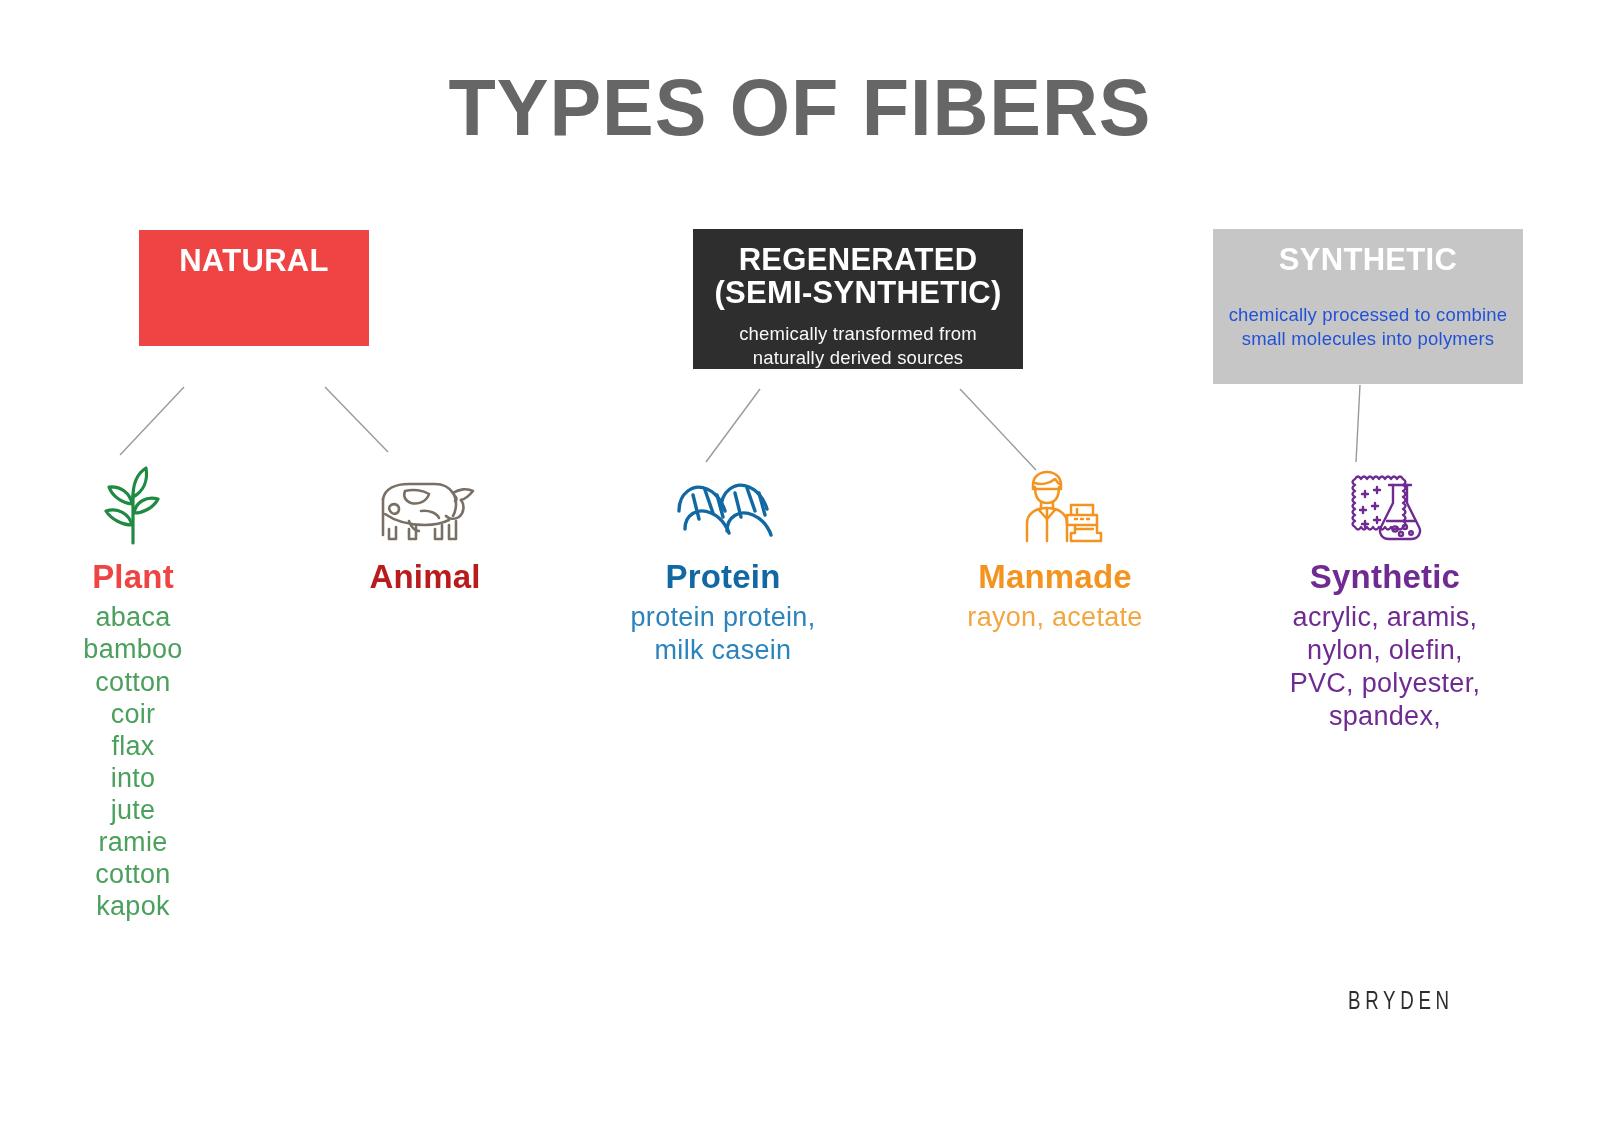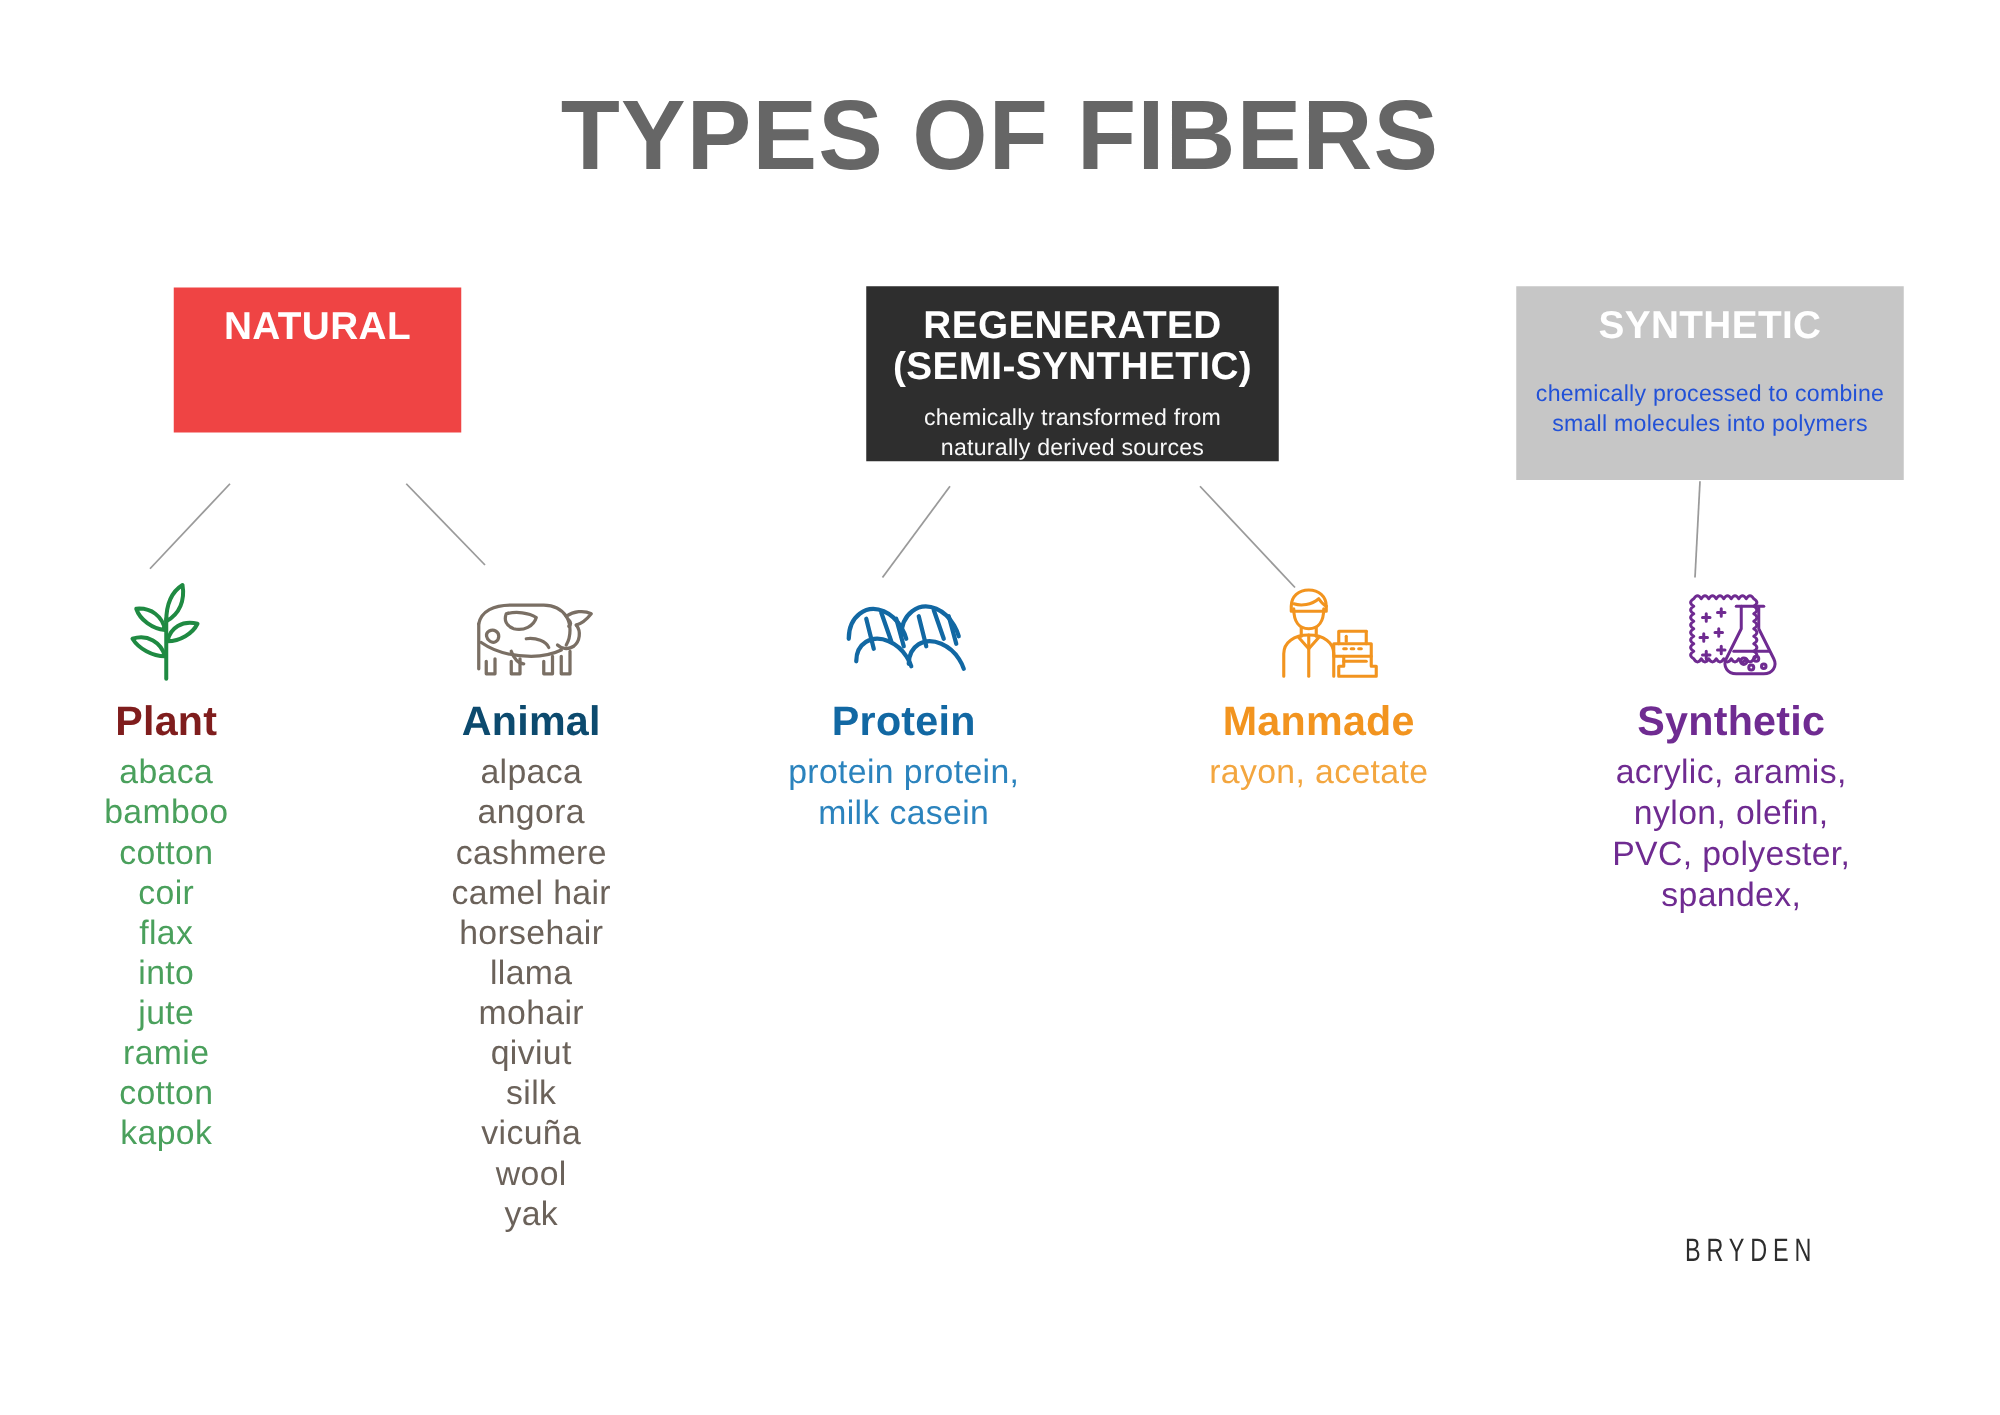--- a/index.html
+++ b/index.html
@@ -167,21 +167,21 @@
   <div class="leaf" id="leaf-plant">
     <div class="leaf-icon">
       <svg width="86" height="86" viewBox="0 0 86 86" fill="none" stroke="#1f8a42" stroke-width="3.2" stroke-linecap="round" stroke-linejoin="round">
         <path d="M43 80 L43 32"></path>
         <path d="M43 34 C43 20, 48 10, 56 5 C58 17, 54 28, 43 34 Z"></path>
         <path d="M42 41 C32 40, 22 33, 19 24 C31 23, 40 30, 42 41 Z"></path>
         <path d="M44 50 C54 50, 64 44, 68 36 C56 33, 46 39, 44 50 Z"></path>
         <path d="M42 62 C32 62, 21 56, 16 48 C28 44, 39 51, 42 62 Z"></path>
       </svg>
     </div>
-    <div class="leaf-title" style="color:#7f1d1d">Plant</div>
+    <div class="leaf-title" style="color:#ef4444">Plant</div>
     <div class="leaf-list" id="list-plant" style="color:#4aa05c">
         <div>abaca</div>
         <div>bamboo</div>
         <div>cotton</div>
         <div>coir</div>
         <div>flax</div>
         <div>into</div>
         <div>jute</div>
         <div>ramie</div>
         <div>cotton</div>
@@ -202,35 +202,21 @@
         <path d="M66 60 L66 70 L73 70 L73 56"></path>
         <path d="M80 56 L80 70 L87 70 L87 52"></path>
         <path d="M16 45 C26 52, 40 56, 56 56 C66 56, 74 54, 80 51"></path>
         <path d="M40 52 C42 58, 46 62, 50 62"></path>
         <path d="M36 22 C44 20, 54 21, 60 25 C58 32, 50 36, 42 34 C36 32, 34 27, 36 22 Z"></path>
         <path d="M22 36 C26 34, 30 36, 30 40 C30 44, 26 46, 23 44 C20 42, 19 38, 22 36 Z"></path>
         <path d="M52 42 C60 41, 68 44, 70 49"></path>
         <path d="M86 27 C88 29, 88 31, 86 32"></path>
       </svg>
     </div>
-    <div class="leaf-title" style="color:#0c4a6e">Animal</div>
-    <div class="leaf-list" id="list-animal" style="color:#6b625a">
-        <div>alpaca</div>
-        <div>angora</div>
-        <div>cashmere</div>
-        <div>camel hair</div>
-        <div>horsehair</div>
-        <div>llama</div>
-        <div>mohair</div>
-        <div>qiviut</div>
-        <div>silk</div>
-        <div>vicuña</div>
-        <div>wool</div>
-        <div>yak</div>
-      </div>
+    <div class="leaf-title" style="color:#b91c1c">Animal</div>
   </div>
 
   <div class="leaf" id="leaf-protein">
     <div class="leaf-icon">
       <svg width="120" height="78" viewBox="0 0 120 78" fill="none" stroke="#1268a3" stroke-width="3.4" stroke-linecap="round" stroke-linejoin="round">
         <path d="M16 40 C16 22, 30 12, 44 18 C58 24, 62 40, 62 40"></path>
         <path d="M22 58 C22 44, 34 36, 48 42 C62 48, 66 62, 66 62"></path>
         <path d="M58 38 C58 20, 72 10, 86 16 C100 22, 104 38, 104 38"></path>
         <path d="M64 60 C64 46, 76 38, 90 44 C104 50, 108 64, 108 64"></path>
         <path d="M30 24 L36 48"></path>

